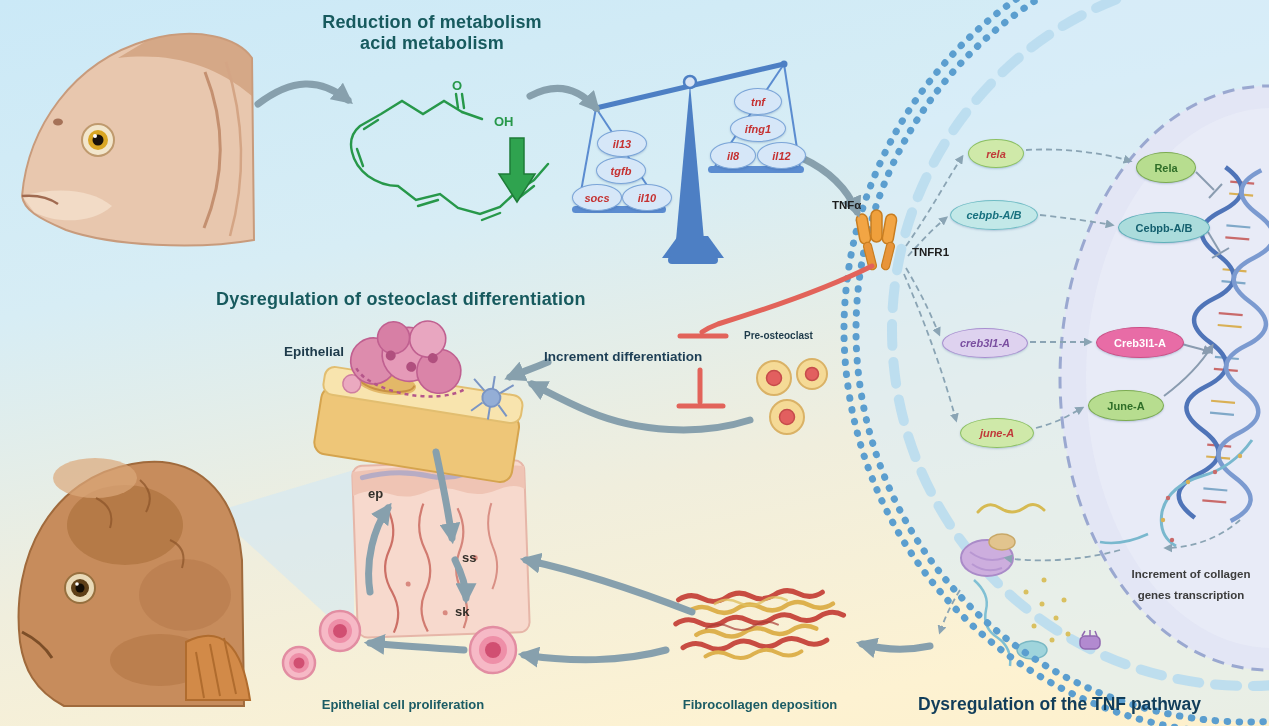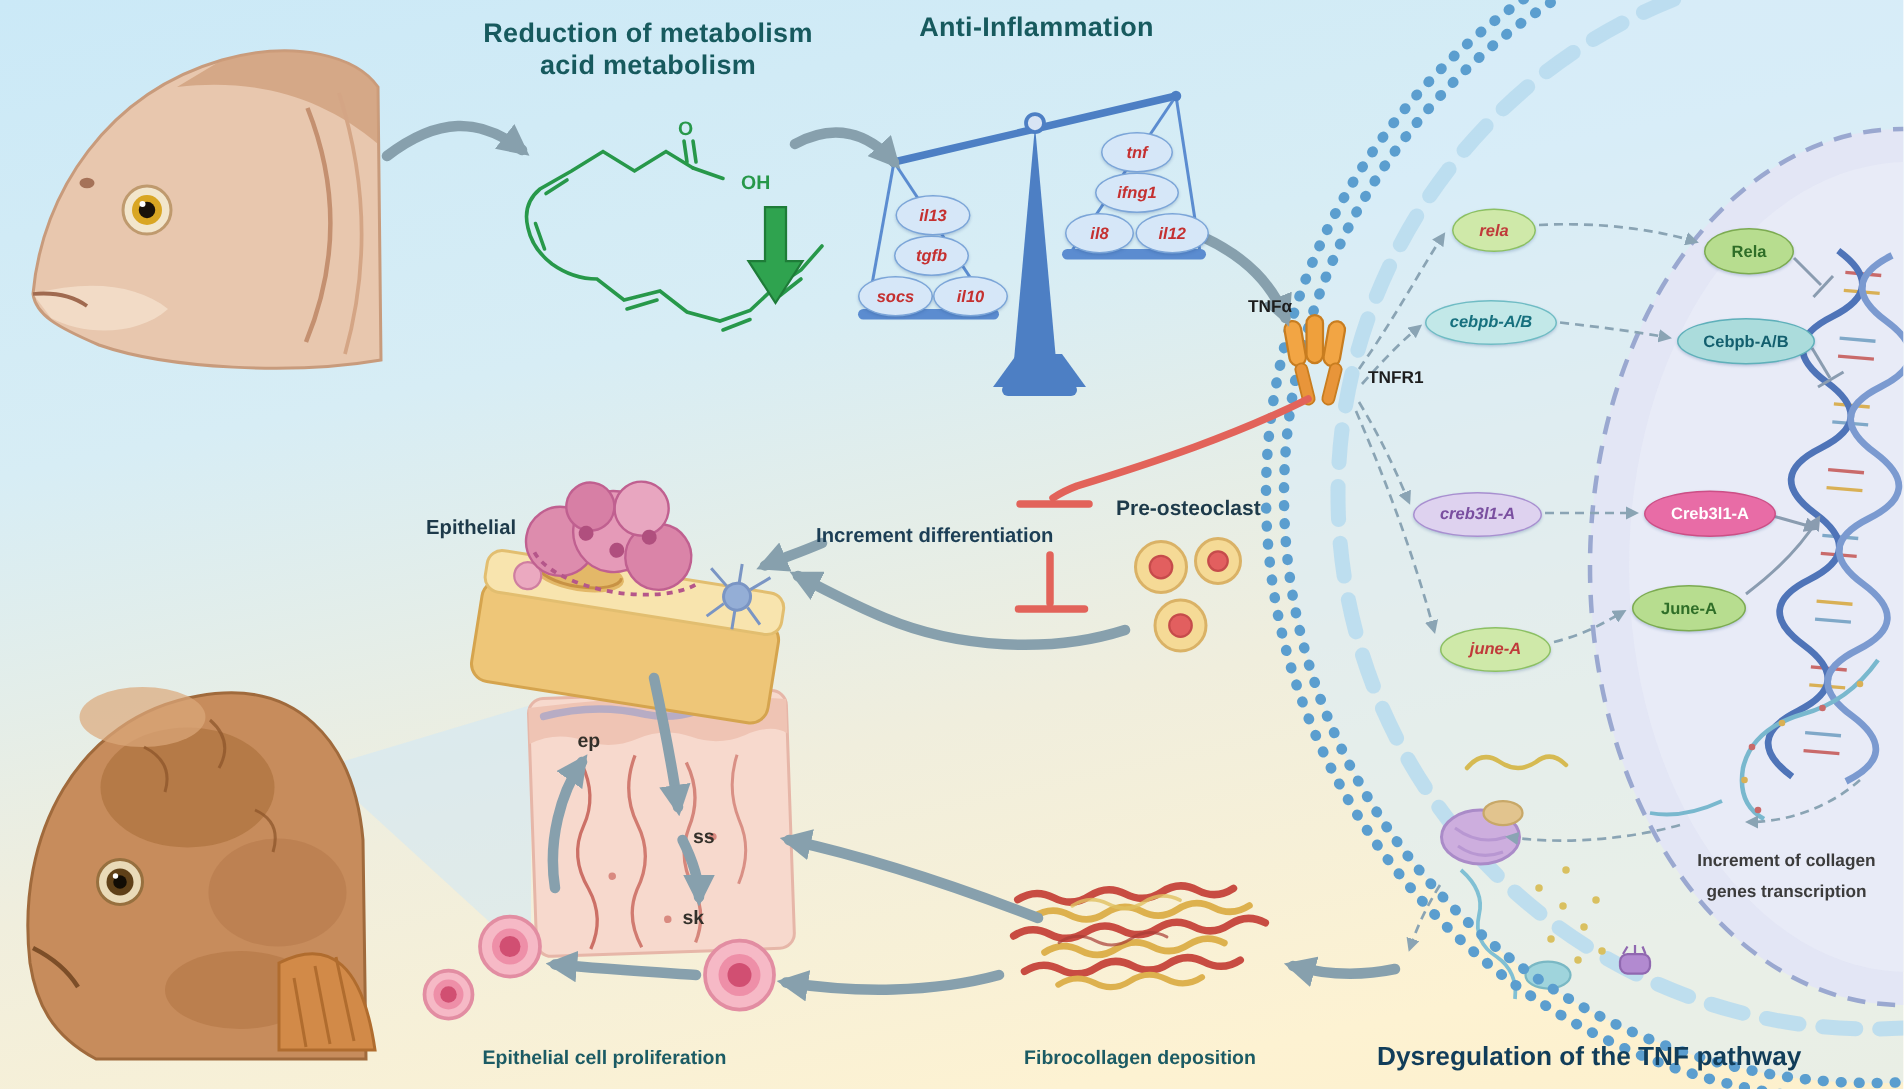--- a/index.html
+++ b/index.html
@@ -294,31 +294,31 @@
     <path d="M679,406 L723,406"></path>
   </g>
 </svg>
 
   <div class="txt title" style="left:296px;top:12px;width:272px;">
     <div>Reduction of metabolism</div>
     <div>acid metabolism</div>
   </div>
 
   <div class="txt title" style="left:576px;top:8px;width:230px;">
-    <div>Anti-Inflammation</div>
   </div>
 
+  <div class="txt title" style="left:216px;top:289px;width:430px;text-align:left;">Dysregulation of osteoclast differentiation</div>
 
   <div class="txt title-dark" style="left:918px;top:694px;width:346px;">Dysregulation of the TNF pathway</div>
 
   <div class="lbl" style="left:284px;top:344px;font-size:13.5px;">Epithelial</div>
   <div class="lbl" style="left:544px;top:349px;font-size:13.5px;color:#1c3e55;">Increment differentiation</div>
-  <div class="lbl" style="left:744px;top:330px;font-size:14px;">Pre-osteoclast</div>
-
-  <div class="lbl" style="left:385px;top:486px;font-size:13px;color:#33302a;">ep</div>
+  <div class="lbl" style="left:744px;top:330px;font-size:10px;">Pre-osteoclast</div>
+
+  <div class="lbl" style="left:368px;top:486px;font-size:13px;color:#33302a;">ep</div>
   <div class="lbl" style="left:462px;top:550px;font-size:13px;color:#33302a;">ss</div>
   <div class="lbl" style="left:455px;top:604px;font-size:13px;color:#33302a;">sk</div>
 
   <div class="lbl" style="left:298px;top:697px;width:210px;text-align:center;font-size:13px;color:#1b5b64;">Epithelial cell proliferation</div>
   <div class="lbl" style="left:662px;top:697px;width:196px;text-align:center;font-size:13px;color:#1b5b64;">Fibrocollagen deposition</div>
 
   <div class="lbl small-lbl" style="left:832px;top:199px;">TNFα</div>
   <div class="lbl small-lbl" style="left:912px;top:246px;">TNFR1</div>
 
   <div class="txt caption" style="left:1124px;top:568px;width:134px;">Increment of collagen</div>

